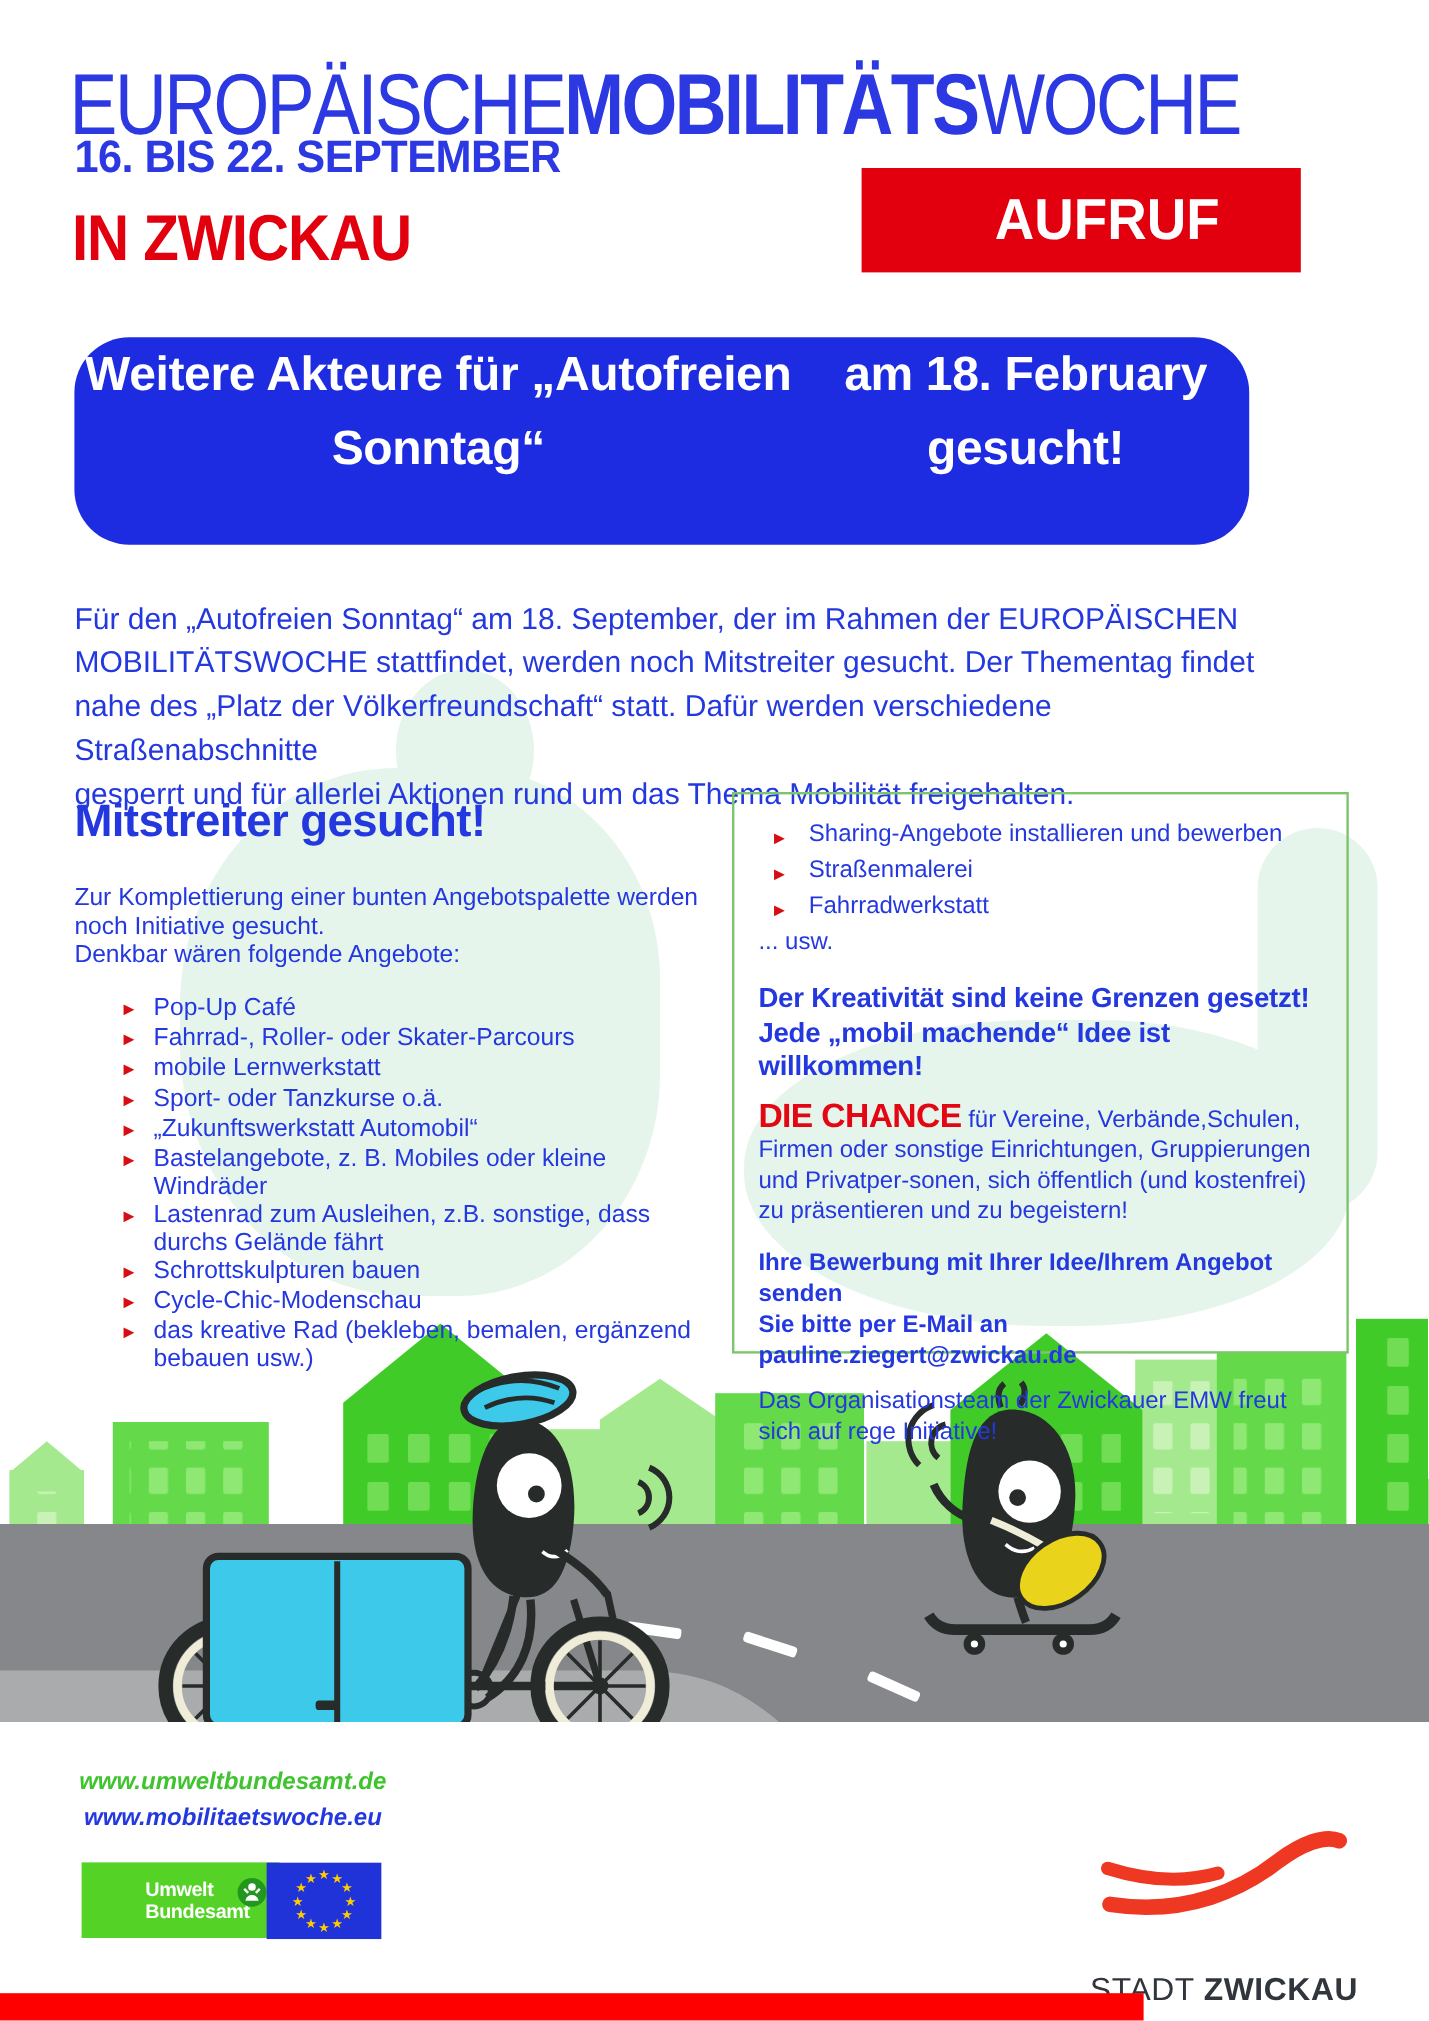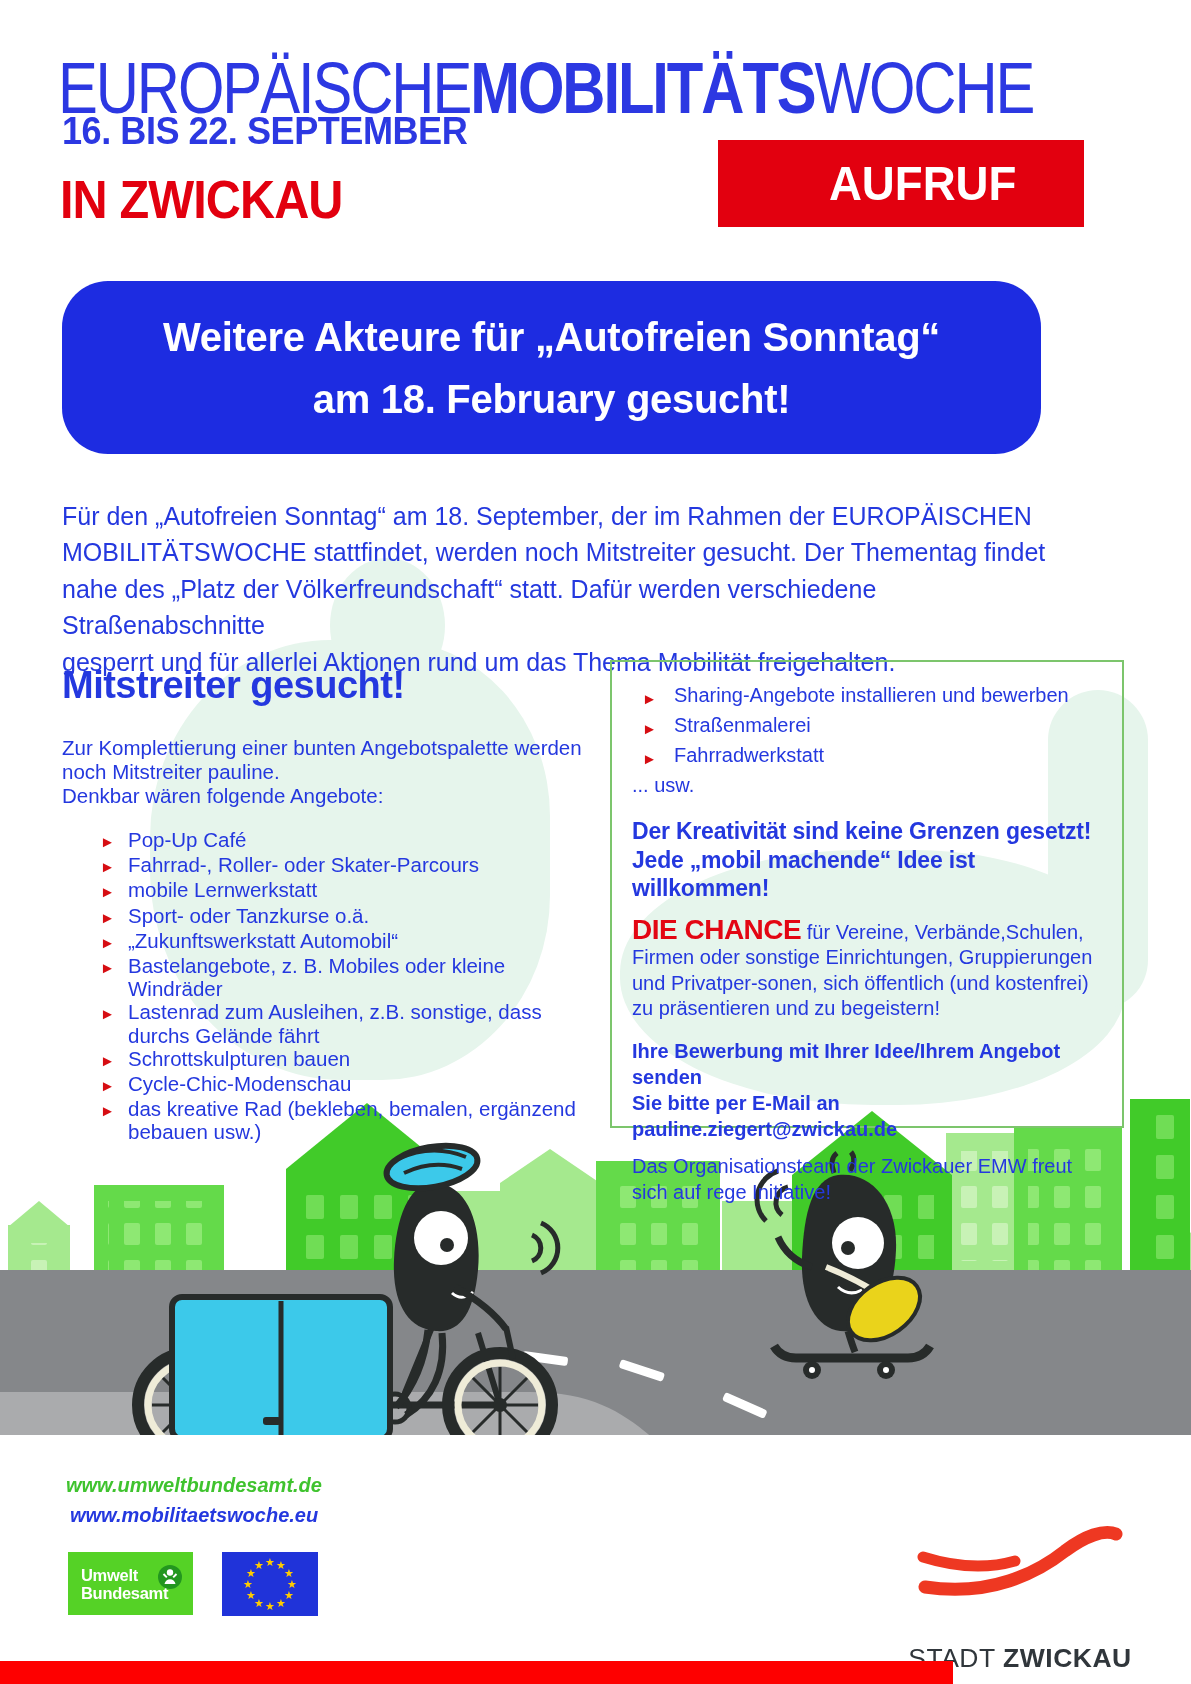--- a/index.html
+++ b/index.html
@@ -17,21 +17,21 @@
   .dates{left:62px;top:112px;font-size:38px;font-weight:700;line-height:1;color:#2c38e2;
          letter-spacing:-.5px;transform:scaleX(.95);transform-origin:left top;z-index:2;}
   .city{left:60px;top:172px;font-size:54px;font-weight:700;line-height:1;color:#e2000f;
         letter-spacing:-1px;transform:scaleX(.9);transform-origin:left top;z-index:2;}
   .badge{left:718px;top:140px;width:322px;height:87px;background:#e2000f;z-index:2;
          display:flex;align-items:center;justify-content:center;padding-left:44px;}
   .badge span{color:#fff;font-size:48px;font-weight:700;letter-spacing:0;transform:scaleX(.95);}
 
   
   .banner{left:62px;top:281px;width:979px;height:173px;background:#1d2ce1;border-radius:46px;
-          z-index:2;display:flex;flex-direction:column;justify-content:center;text-align:center;}
+          z-index:2;display:flex;flex-direction:row;justify-content:center;text-align:center;}
   .banner div{color:#ffffff;font-size:40px;font-weight:700;line-height:62px;letter-spacing:-.3px;}
 
   
   .intro{left:62px;top:498px;width:1010px;color:#2438df;font-size:25px;line-height:36.4px;z-index:2;}
 
   
   .heading{left:62px;top:664px;font-size:38px;font-weight:700;color:#2438df;letter-spacing:-.5px;z-index:2;}
   .left-intro{left:62px;top:736px;width:520px;color:#2438df;font-size:20.5px;line-height:24px;z-index:2;}
   .offer-list{left:100px;top:828px;width:480px;z-index:2;}
   .o-item{display:flex;color:#2438df;font-size:20.5px;line-height:23.2px;}
@@ -51,21 +51,21 @@
   .apply{margin-top:16px;color:#2438df;font-size:20px;font-weight:700;line-height:26px;}
   .closing{margin-top:11px;color:#2438df;font-size:20px;line-height:26px;width:480px;}
 
   
   .scene{left:0;top:1075px;z-index:1;}
 
   
   .link-green{left:66px;top:1474px;font-size:20px;font-weight:700;font-style:italic;color:#3fc32e;z-index:2;}
   .link-blue{left:70px;top:1504px;font-size:20px;font-weight:700;font-style:italic;color:#2438df;z-index:2;}
   .uba{left:68px;top:1552px;width:125px;height:63px;background:#55d226;z-index:2;
-       display:flex;align-items:center;}
+       display:flex;align-items:center;padding-left:40px;}
   .uba .txt{padding-left:13px;color:#fff;font-weight:700;font-size:16.5px;line-height:18px;letter-spacing:-.3px;}
   .uba svg{position:absolute;right:10px;top:12px;}
   .eu{left:222px;top:1552px;z-index:2;}
   .zw{left:905px;top:1505px;z-index:2;}
   .zw-text{left:905px;top:1595px;width:230px;text-align:center;font-size:26.5px;color:#30363b;
            letter-spacing:.5px;z-index:2;white-space:nowrap;margin-top:48px;}
   .zw-text .bold{font-weight:700;}
   .redbar{left:0;top:1661px;width:953px;height:23px;background:#fe0000;z-index:2;}
 </style>
 </head>
@@ -93,21 +93,21 @@
   <div class="abs intro">
     <div>Für den „Autofreien Sonntag“ am 18. September, der im Rahmen der EUROPÄISCHEN</div>
     <div>MOBILITÄTSWOCHE stattfindet, werden noch Mitstreiter gesucht. Der Thementag findet</div>
     <div>nahe des „Platz der Völkerfreundschaft“ statt. Dafür werden verschiedene Straßenabschnitte</div>
     <div>gesperrt und für allerlei Aktionen rund um das Thema Mobilität freigehalten.</div>
   </div>
 
   <div class="abs heading">Mitstreiter gesucht!</div>
   <div class="abs left-intro">
     <div>Zur Komplettierung einer bunten Angebotspalette werden</div>
-    <div>noch Mitstreiter pauline.</div>
+    <div>noch Initiative gesucht.</div>
     <div>Denkbar wären folgende Angebote:</div>
   </div>
 
   <div class="abs offer-list">
     <div class="o-item">
         <span class="arrow">►</span>
         <span class="txt">Pop-Up Café</span>
       </div>
     <div class="o-item">
         <span class="arrow">►</span>

